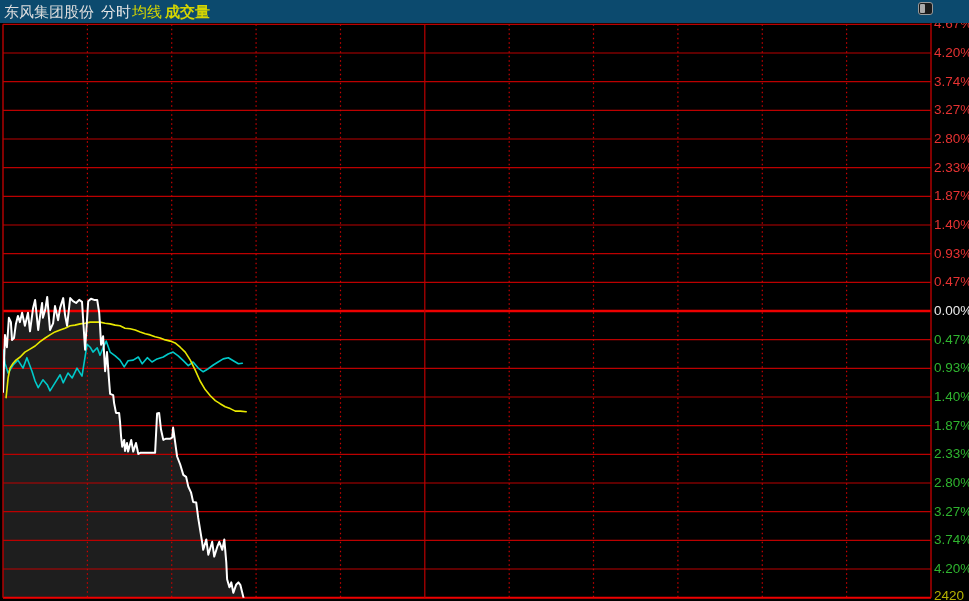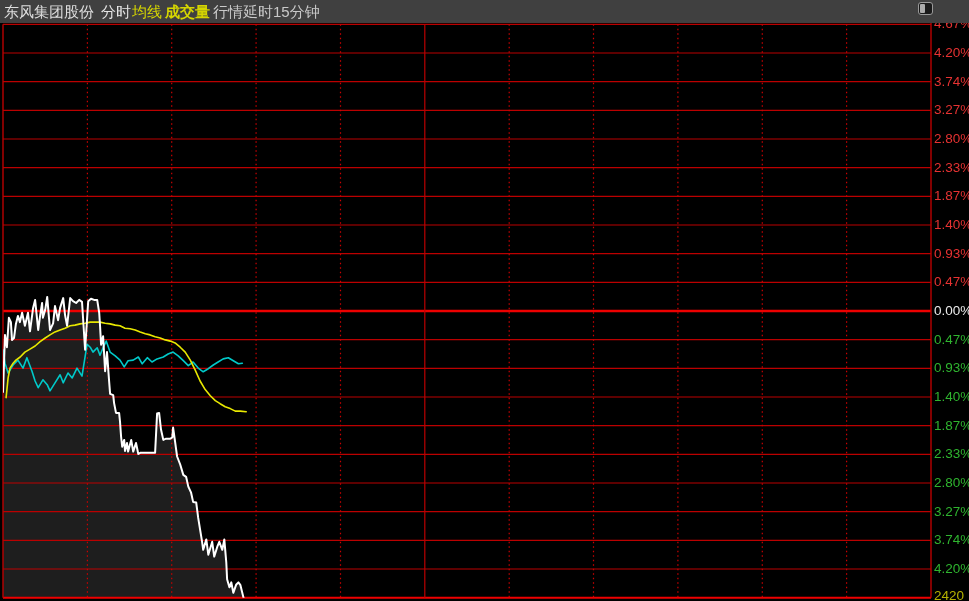--- a/index.html
+++ b/index.html
@@ -1,17 +1,17 @@
 <!DOCTYPE html>
 <html><head>
 <meta charset="utf-8">
 <style>
   html,body{margin:0;padding:0;width:969px;height:601px;overflow:hidden;background:#000;}
   body{font-family:"Liberation Sans","DejaVu Sans",sans-serif;position:relative;}
-  #header{position:absolute;left:0;top:0;width:969px;height:23px;background:#404040;z-index:5;}
+  #header{position:absolute;left:0;top:0;width:969px;height:23px;background:#0c4a6e;z-index:5;}
   #header span{position:absolute;top:0;line-height:23px;font-size:15px;white-space:nowrap;}
   #stock-name{left:4px;color:#dedede;}
   #tab-timeshare{left:101px;color:#e6e6e6;text-align:right;}
   #tab-ma{left:132px;color:#d6d600;}
   #tab-volume{left:165px;color:#d6d600;font-weight:bold;}
   #delay-note{left:213px;color:#c9c9c9;}
   #index-quote{left:326px;color:#00c9c9;}
   #panel-icon{position:absolute;left:918px;top:2px;width:13px;height:11px;border:1px solid #9a9a9a;border-radius:3px;background:#1a1a1a;z-index:6;}
   #panel-icon .bar{position:absolute;left:1px;top:1px;bottom:1px;width:5px;background:#ababab;border-radius:1px;}
   #chart-svg{position:absolute;left:0;top:0;z-index:1;}
@@ -19,21 +19,20 @@
   .axlabel{position:absolute;left:934px;width:35px;height:16px;line-height:16px;font-size:13.5px;letter-spacing:0px;white-space:nowrap;}
 </style>
 </head>
 <body>
 
 <div id="header">
   <span id="stock-name">东风集团股份</span>
   <span id="tab-timeshare">分时</span>
   <span id="tab-ma">均线</span>
   <span id="tab-volume">成交量</span>
-  <span id="delay-note">行情延时15分钟</span>
 </div>
 
 <div id="panel-icon">
     <div class="bar"></div>
   </div>
 
 <svg id="chart-svg" width="969" height="601" viewBox="0 0 969 601" xmlns="http://www.w3.org/2000/svg">
     <defs>
       <clipPath id="plotclip">
         <rect x="3" y="24.3" width="928" height="573.4000000000001"></rect>

